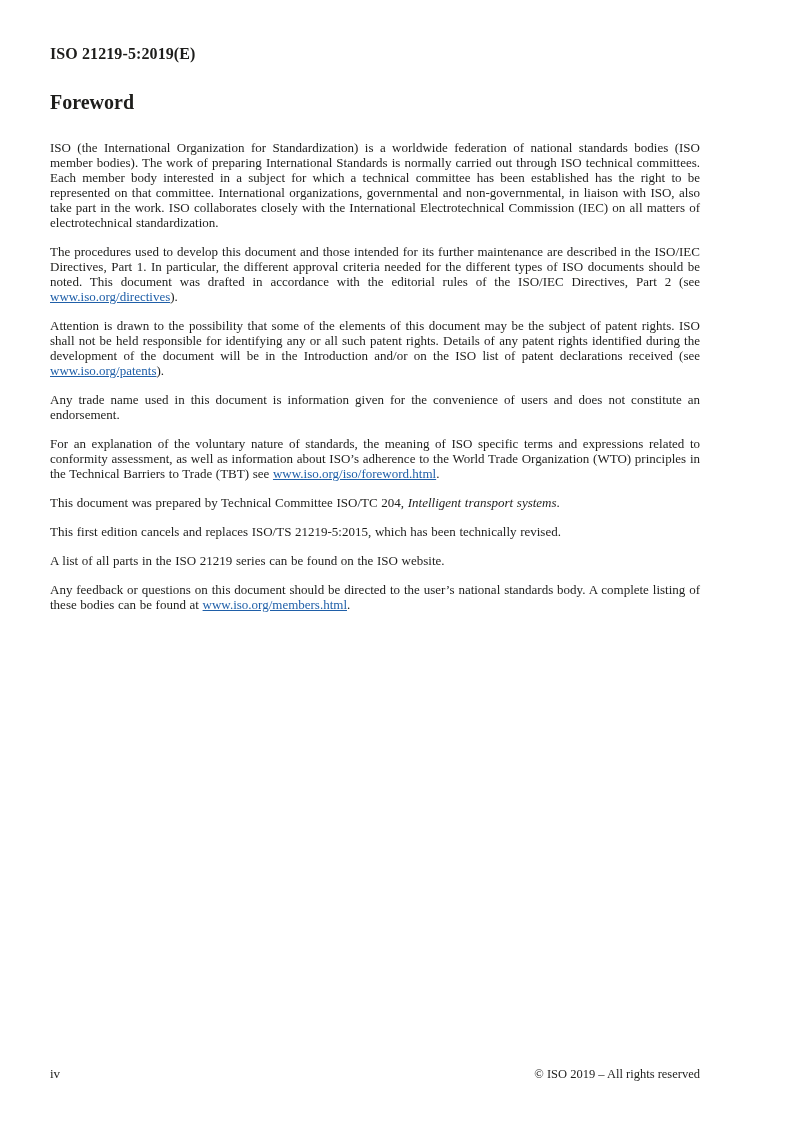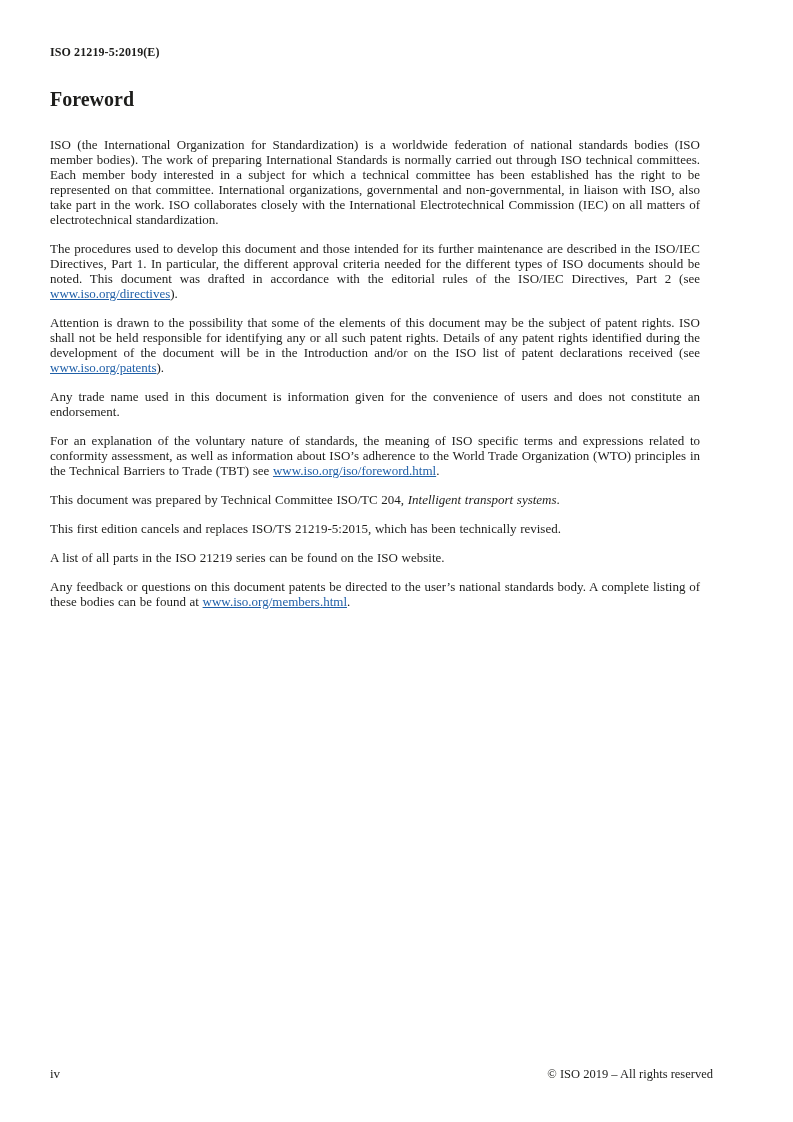--- a/index.html
+++ b/index.html
@@ -11,21 +11,21 @@
     overflow: hidden;
     font-family: "Liberation Serif", "DejaVu Serif", serif;
     color: #1d1d1b;
   }
   .page {
     position: absolute;
     inset: 0;
     padding: 45px 93px 0 50px;
   }
   .doc-header {
-    font-size: 12px;
+    font-size: 16px;
     font-weight: bold;
     letter-spacing: 0.1px;
   }
   .section-title {
     margin-top: 28px;
     font-size: 20px;
     font-weight: bold;
   }
   .body-text {
     margin-top: 26px;
@@ -41,21 +41,21 @@
     color: var(--link-color, #1f5fa8);
     text-decoration: underline;
     cursor: pointer;
   }
   .body-text em {
     font-style: italic;
   }
   .doc-footer {
     position: absolute;
     left: 50px;
-    right: 80px;
+    right: 93px;
     top: 1066px;
     display: flex;
     justify-content: space-between;
     align-items: baseline;
   }
   .page-number {
     font-size: 13px;
   }
   .copyright {
     font-size: 12.5px;
@@ -74,21 +74,21 @@
 
   <main class="body-text" id="paragraphs">
       <p><span>ISO (the International Organization for Standardization) is a worldwide federation of national standards bodies (ISO member bodies). The work of preparing International Standards is normally carried out through ISO technical committees. Each member body interested in a subject for which a technical committee has been established has the right to be represented on that committee. International organizations, governmental and non-governmental, in liaison with ISO, also take part in the work. ISO collaborates closely with the International Electrotechnical Commission (IEC) on all matters of electrotechnical standardization.</span></p>
       <p><span>The procedures used to develop this document and those intended for its further maintenance are described in the ISO/IEC Directives, Part 1. In particular, the different approval criteria needed for the different types of ISO documents should be noted. This document was drafted in accordance with the editorial rules of the ISO/IEC Directives, Part 2 (see </span><a href="#">www.iso.org/directives</a><span>).</span></p>
       <p><span>Attention is drawn to the possibility that some of the elements of this document may be the subject of patent rights. ISO shall not be held responsible for identifying any or all such patent rights. Details of any patent rights identified during the development of the document will be in the Introduction and/or on the ISO list of patent declarations received (see </span><a href="#">www.iso.org/patents</a><span>).</span></p>
       <p><span>Any trade name used in this document is information given for the convenience of users and does not constitute an endorsement.</span></p>
       <p><span>For an explanation of the voluntary nature of standards, the meaning of ISO specific terms and expressions related to conformity assessment, as well as information about ISO’s adherence to the World Trade Organization (WTO) principles in the Technical Barriers to Trade (TBT) see </span><a href="#">www.iso.org/iso/foreword.html</a><span>.</span></p>
       <p><span>This document was prepared by Technical Committee ISO/TC 204, </span><em>Intelligent transport systems</em><span>.</span></p>
       <p><span>This first edition cancels and replaces ISO/TS 21219-5:2015, which has been technically revised.</span></p>
       <p><span>A list of all parts in the ISO 21219 series can be found on the ISO website.</span></p>
-      <p><span>Any feedback or questions on this document patents be directed to the user’s national standards body. A complete listing of these bodies can be found at </span><a href="#">www.iso.org/members.html</a><span>.</span></p>
+      <p><span>Any feedback or questions on this document should be directed to the user’s national standards body. A complete listing of these bodies can be found at </span><a href="#">www.iso.org/members.html</a><span>.</span></p>
     </main>
 
   <footer class="doc-footer">
     <span class="page-number">iv</span>
     <span class="copyright">© ISO 2019 – All rights reserved</span>
   </footer>
 
 </div>
 
 </body></html>

